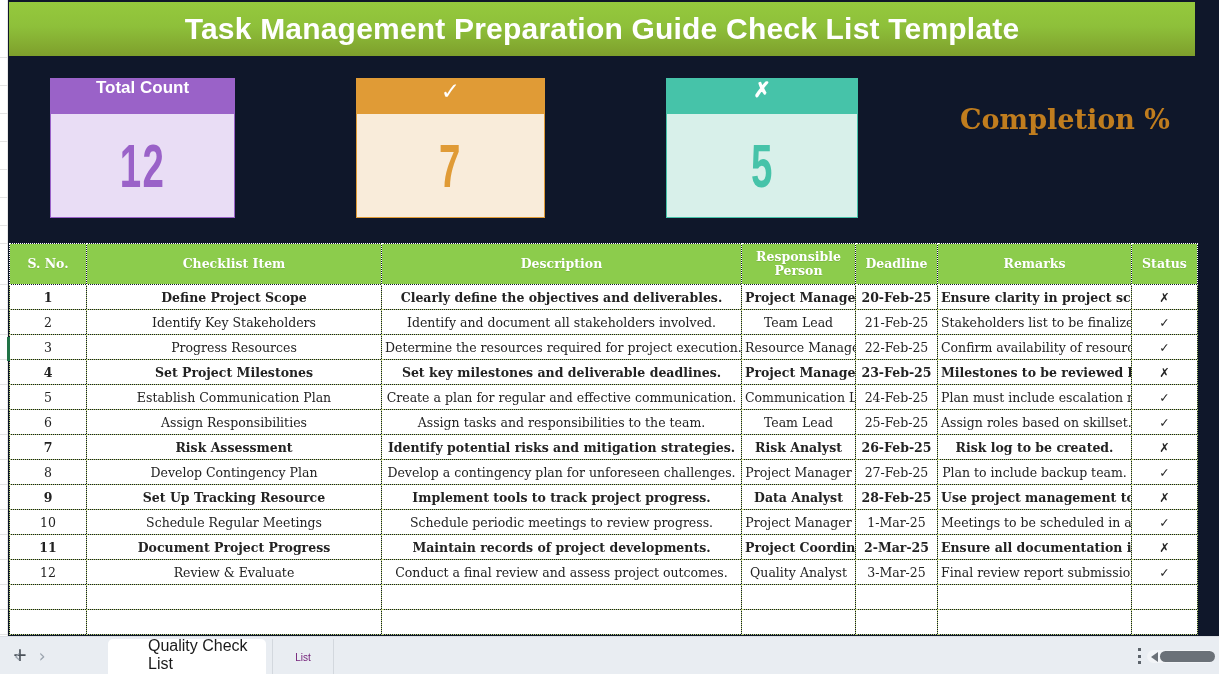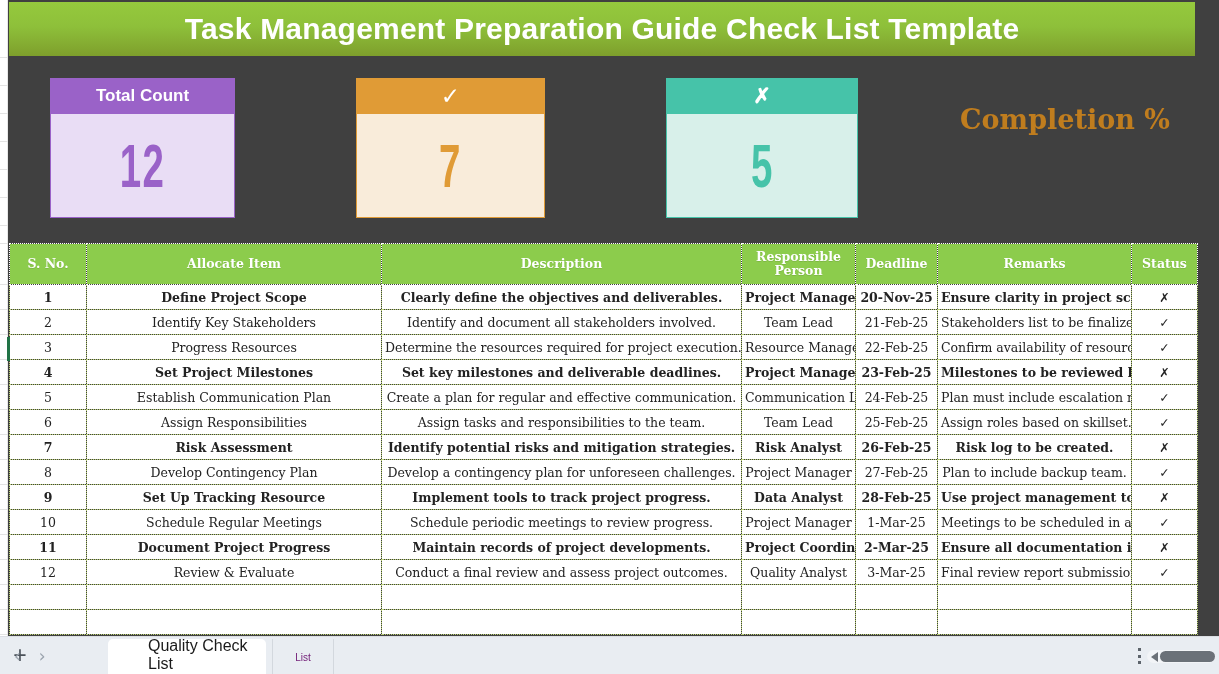--- a/index.html
+++ b/index.html
@@ -14,21 +14,21 @@
     font-family: "Liberation Sans", sans-serif;
     -webkit-font-smoothing: antialiased;
   }
 
   
   #sheet {
     position: absolute;
     left: 0; top: 0;
     width: 1219px;
     height: 636px;
-    background: #404040;
+    background: #0f172a;
     overflow: hidden;
   }
 
   
   .gutter {
     position: absolute;
     left: 0; top: 0;
     width: 8px;
     height: 636px;
     background: #ffffff;
@@ -66,21 +66,20 @@
   }
 
   
   .kpi {
     position: absolute;
     box-sizing: border-box;
   }
   .kpi-head {
     height: 36px;
     display: flex;
-    align-items: center;
     justify-content: center;
     color: #ffffff;
     font-family: "Liberation Sans", sans-serif;
     font-weight: bold;
     font-size: 17px;
     box-sizing: border-box;
   }
   .kpi-body {
     display: flex;
     align-items: center;
@@ -399,35 +398,35 @@
       <col style="width:295px">
       <col style="width:360px">
       <col style="width:114px">
       <col style="width:82px">
       <col style="width:194px">
       <col style="width:66px">
     </colgroup>
     <thead>
       <tr>
         <th>S. No.</th>
-        <th>Allocate Item</th>
+        <th>Checklist Item</th>
         <th>Description</th>
         <th>Responsible Person</th>
         <th>Deadline</th>
         <th>Remarks</th>
         <th>Status</th>
       </tr>
     </thead>
     <tbody id="grid-body">
         <tr class="hl">
           <td>1</td>
           <td>Define Project Scope</td>
           <td>Clearly define the objectives and deliverables.</td>
           <td>Project Manager</td>
-          <td>20-Nov-25</td>
+          <td>20-Feb-25</td>
           <td>Ensure clarity in project scope.</td>
           <td class="status no">✗</td>
         </tr>
         <tr>
           <td>2</td>
           <td>Identify Key Stakeholders</td>
           <td>Identify and document all stakeholders involved.</td>
           <td>Team Lead</td>
           <td>21-Feb-25</td>
           <td>Stakeholders list to be finalized.</td>

